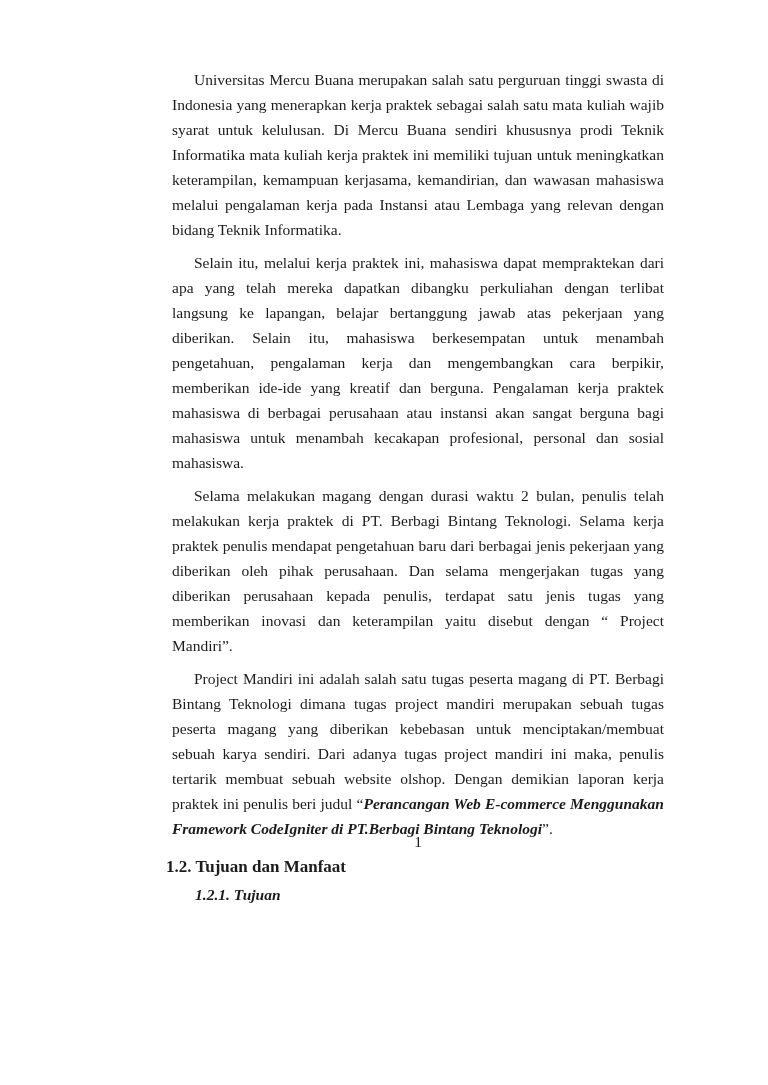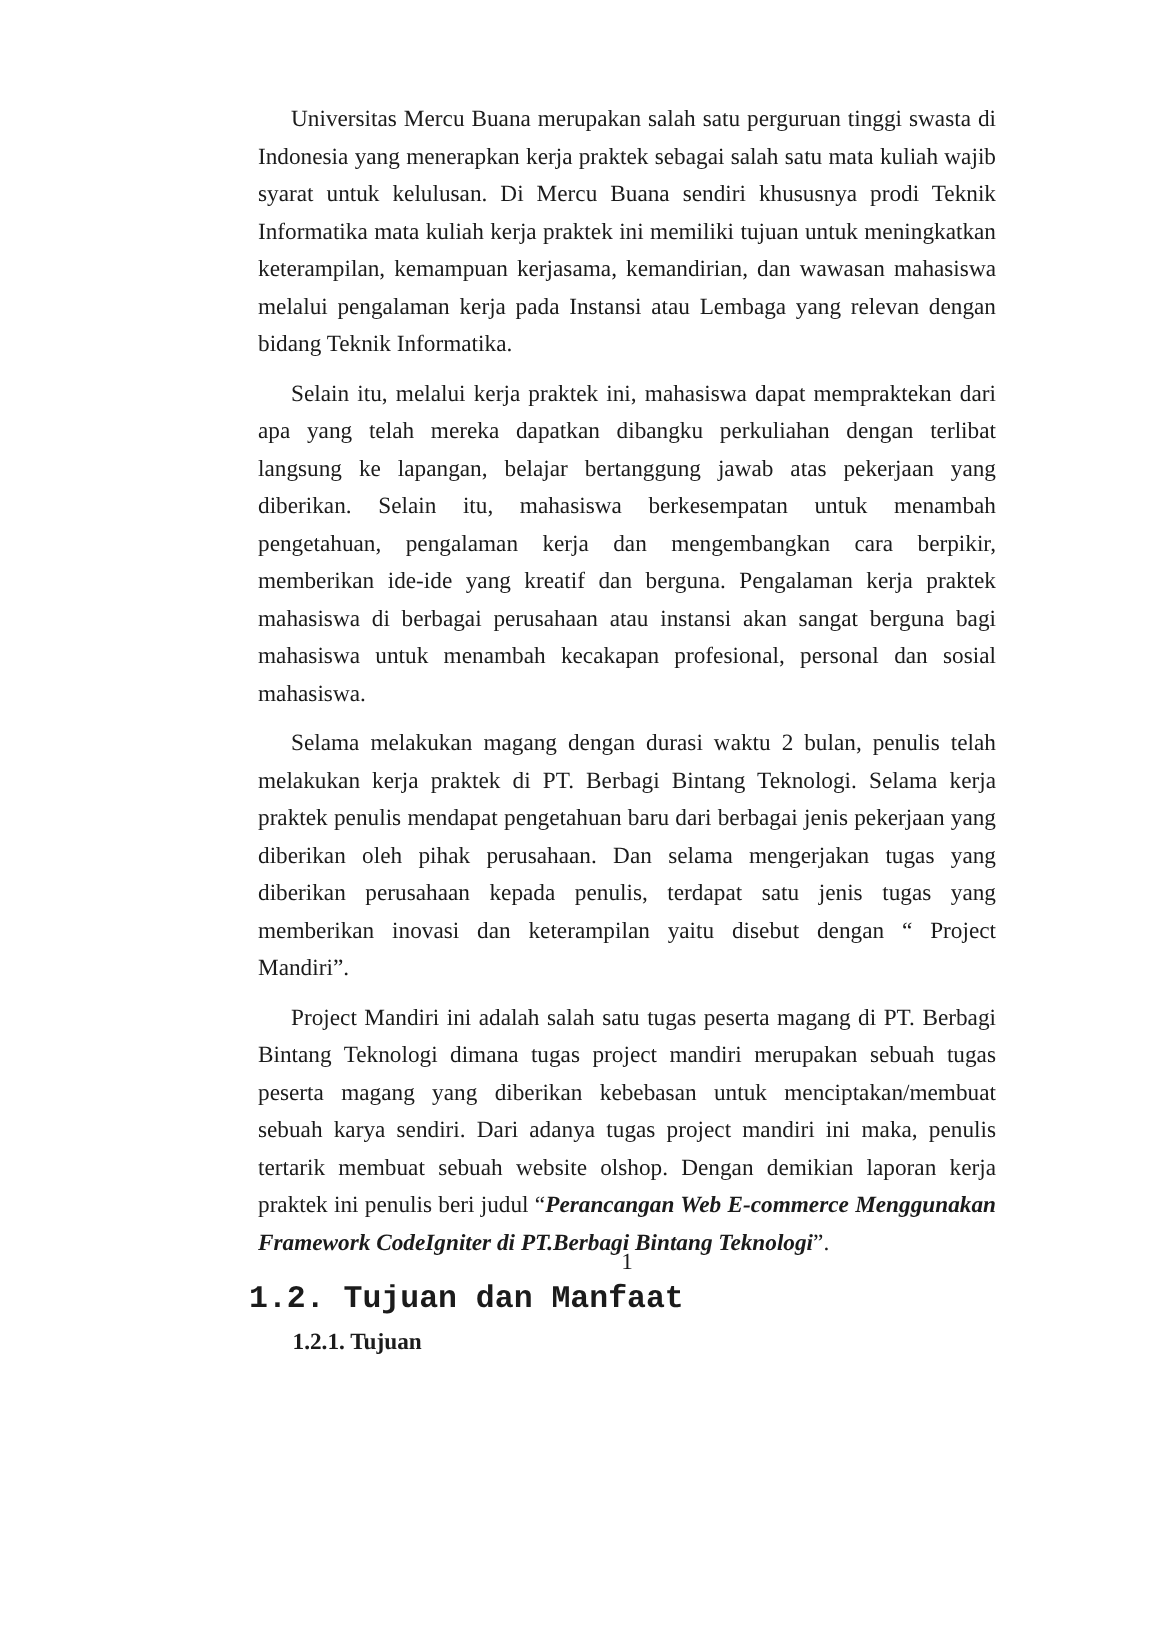--- a/index.html
+++ b/index.html
@@ -41,30 +41,30 @@
     top: 829px;
     width: 492px;
     font-size: 15.5px;
     line-height: 25px;
   }
   .pageno {
     text-align: center;
   }
   .sec-heading {
     font-weight: bold;
-    font-size: 21px;
+    font-size: 17px;
     margin: 0 0 0 -6px;
     line-height: 25px;
-    font-family: Liberation Mono, monospace;
   }
   .subsec-heading {
     font-weight: bold;
     font-size: 15.5px;
     margin: 3px 0 0 23px;
     line-height: 25px;
+    font-style: italic;
   }
   .intro-para {
     margin: 2px 0 0 21px;
     text-indent: 44px;
     line-height: 25px;
     text-align: left;
   }
   .list-item {
     margin: 5px 0 0 0;
     padding-left: 53px;

